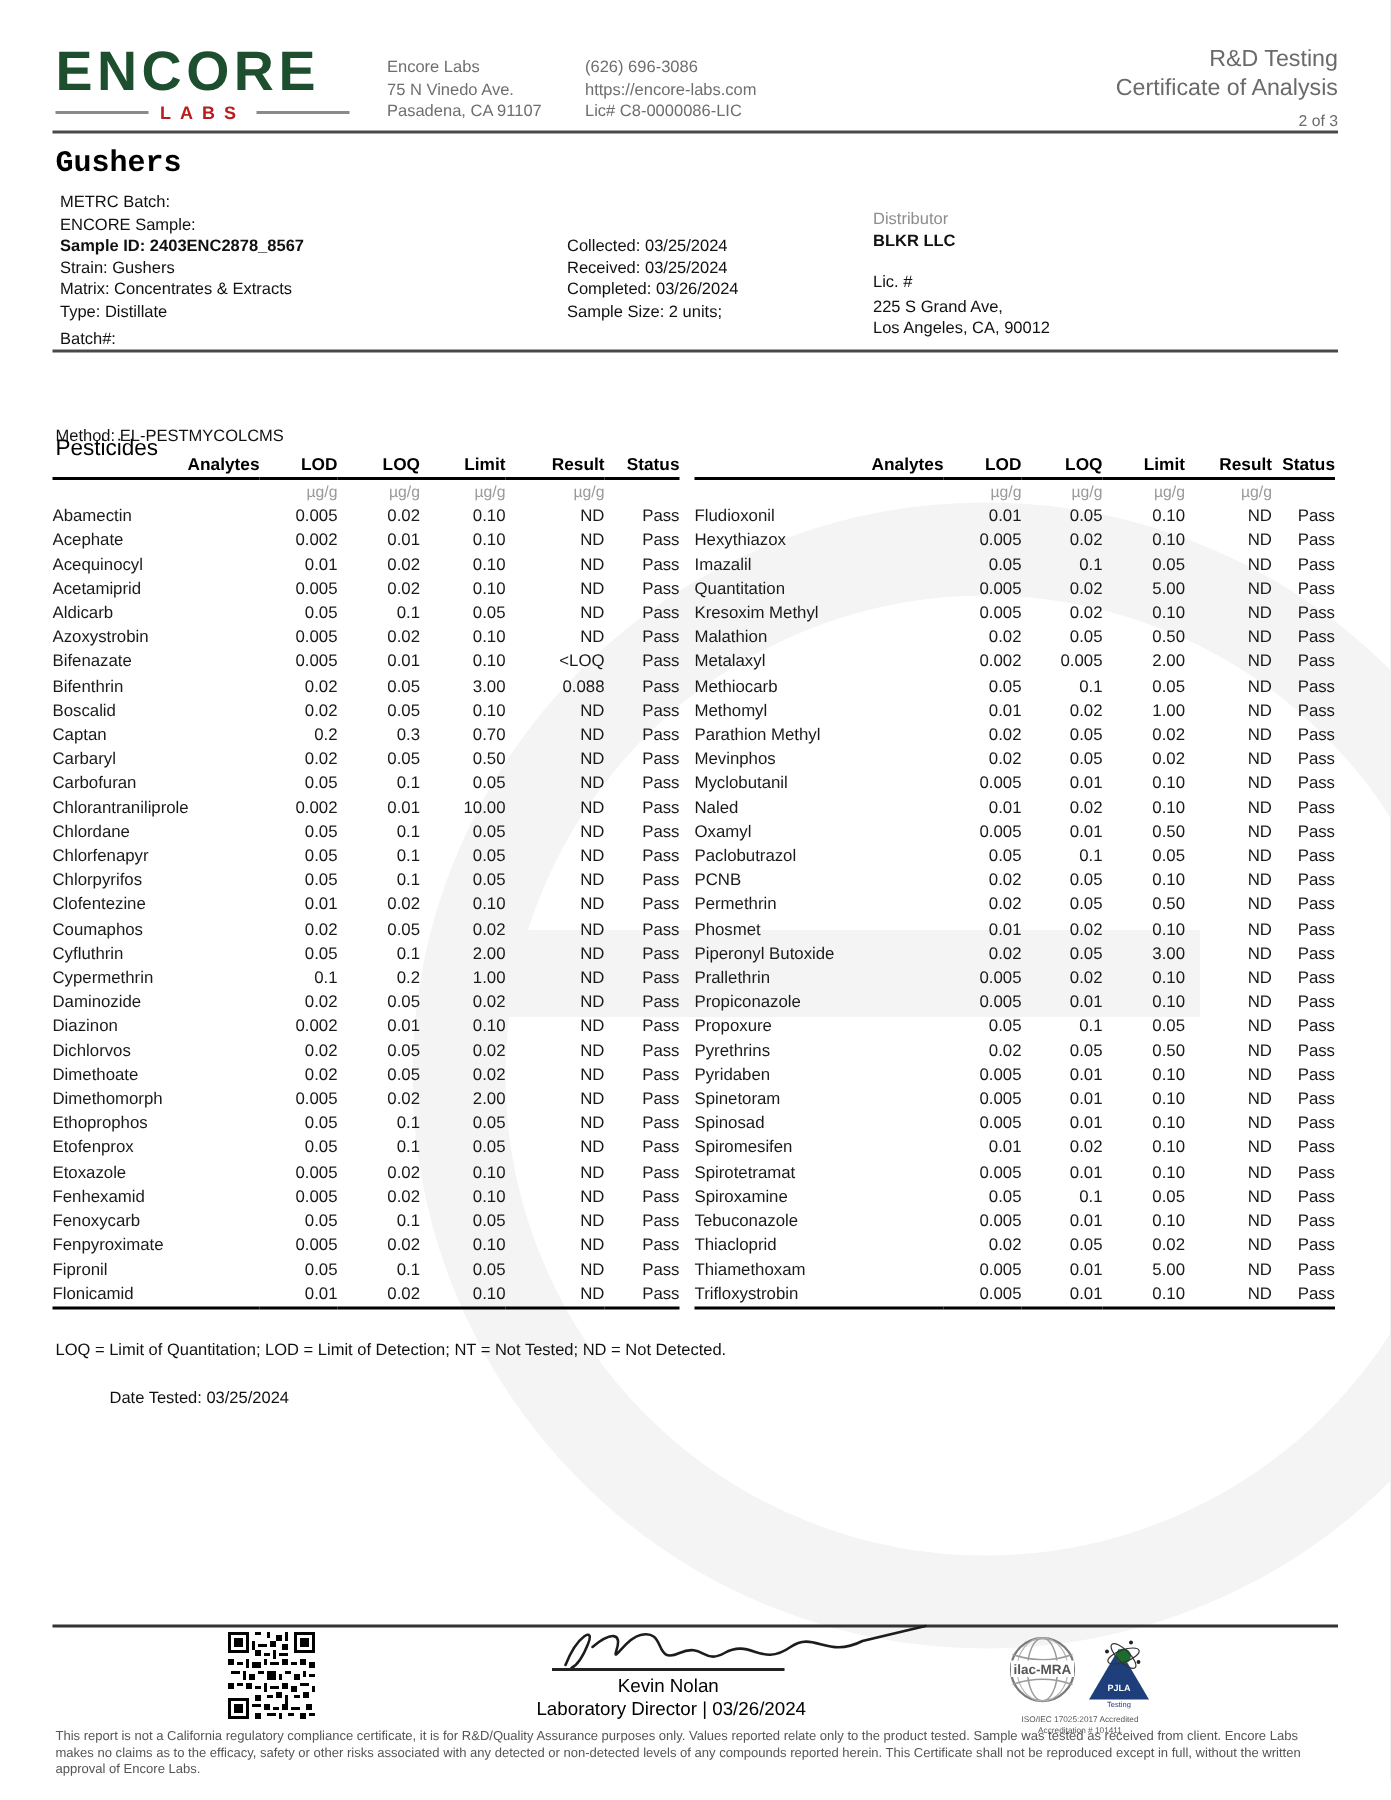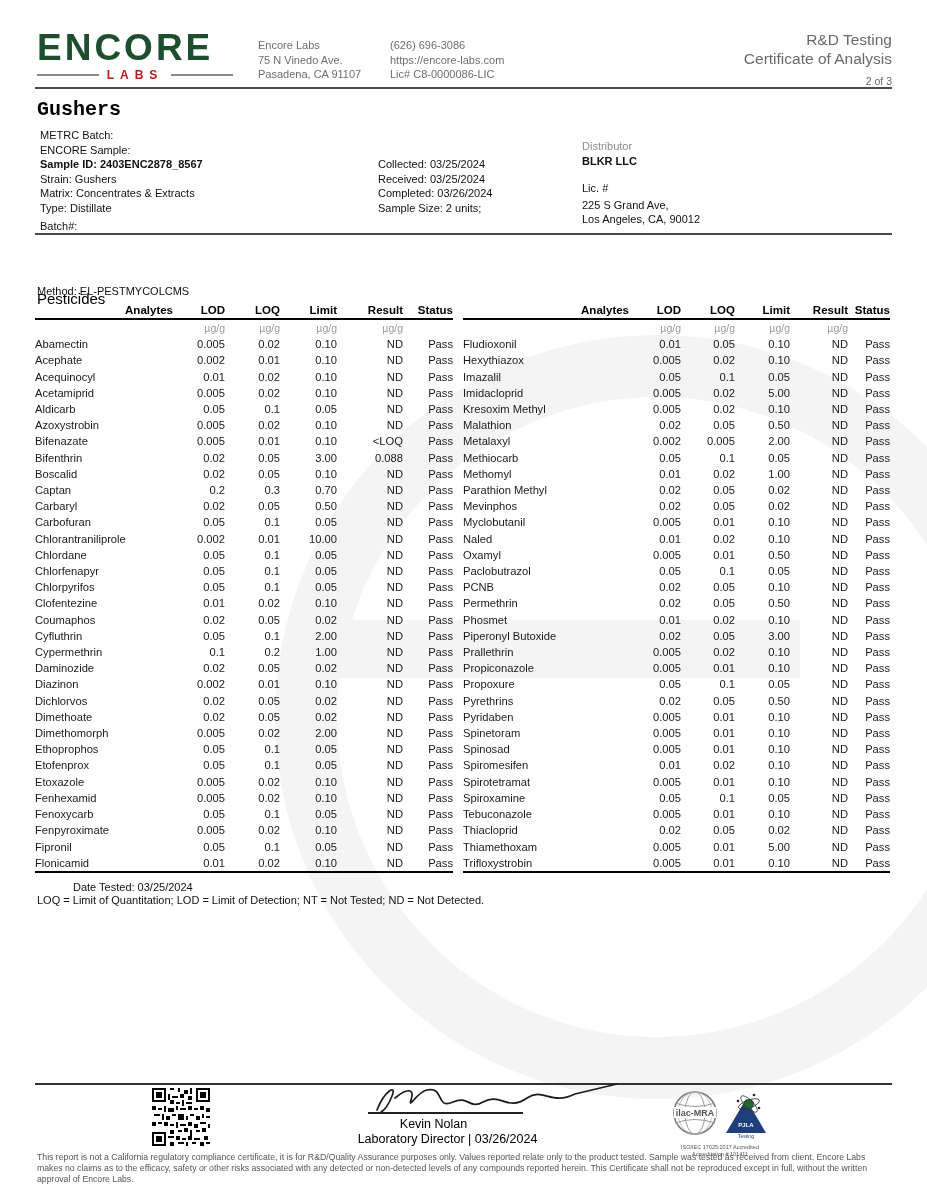--- a/index.html
+++ b/index.html
@@ -470,21 +470,21 @@
         </tr>
         <tr>
           <td class="c-name">Imazalil</td>
           <td class="c-num">0.05</td>
           <td class="c-num">0.1</td>
           <td class="c-num">0.05</td>
           <td class="c-num">ND</td>
           <td class="c-num">Pass</td>
         </tr>
         <tr>
-          <td class="c-name">Imidacloprid</td>
+          <td class="c-name">Quantitation</td>
           <td class="c-num">0.005</td>
           <td class="c-num">0.02</td>
           <td class="c-num">5.00</td>
           <td class="c-num">ND</td>
           <td class="c-num">Pass</td>
         </tr>
         <tr>
           <td class="c-name">Kresoxim Methyl</td>
           <td class="c-num">0.005</td>
           <td class="c-num">0.02</td>
@@ -712,21 +712,21 @@
           <td class="c-name">Trifloxystrobin</td>
           <td class="c-num">0.005</td>
           <td class="c-num">0.01</td>
           <td class="c-num">0.10</td>
           <td class="c-num">ND</td>
           <td class="c-num">Pass</td>
         </tr>
       </tbody>
   </table>
 
-  <div class="fg notes" style="left:37px; top:880px;padding-left:36px;">Date Tested: 03/25/2024</div>
+  <div class="fg notes" style="left:37px; top:925px;padding-left:36px;">Date Tested: 03/25/2024</div>
   <div class="fg notes" style="left:37px; top:893px;">LOQ = Limit of Quantitation; LOD = Limit of Detection; NT = Not Tested; ND = Not Detected.</div>
 
   <div class="hrule fg" style="top:1083px; background:#333;"></div>
 
   <svg class="fg" style="left:152px; top:1088px;" width="58" height="58" viewBox="0 0 29 29">
     <rect x="0" y="0" width="29" height="29" fill="#fff"></rect>
     <g fill="#000">
       <rect x="0" y="0" width="7" height="7"></rect>
         <rect x="22" y="0" width="7" height="7"></rect>
         <rect x="0" y="22" width="7" height="7"></rect>
@@ -796,21 +796,21 @@
         <rect x="20" y="27" width="2" height="1"></rect>
         <rect x="24" y="27" width="2" height="2"></rect>
         <rect x="27" y="27" width="2" height="1"></rect>
     </g>
   </svg>
 
   <svg class="fg" style="left:365px; top:1080px;" width="255" height="34" viewBox="0 0 255 34">
     <path d="M12,30 C20,10 32,4 27,16 C23,26 20,30 16,32 M30,18 C42,8 50,8 46,20 C43,30 52,12 62,10 C80,6 70,30 88,22 C104,15 104,30 118,22 C136,12 142,32 162,18 C178,7 186,26 210,14 L252,4" fill="none" stroke="#1c1c1c" stroke-width="1.7" stroke-linecap="round"></path>
   </svg>
   <div class="sig-line fg" style="left:368px; top:1112px;"></div>
-  <div class="fg sig-name" style="left:356px; top:1117px; width:155px;">Kevin Nolan</div>
+  <div class="fg sig-name" style="left:368px; top:1117px; width:155px;">Kevin Nolan</div>
   <div class="fg sig-title" style="left:330px; top:1132px; width:235px;">Laboratory Director | 03/26/2024</div>
 
   <svg class="fg" style="left:672px; top:1090px;" width="46" height="46" viewBox="0 0 46 46">
     <circle cx="23" cy="23" r="21" fill="none" stroke="#7a7a7a" stroke-width="1.5"></circle>
     <ellipse cx="23" cy="23" rx="10" ry="21" fill="none" stroke="#9a9a9a" stroke-width="1"></ellipse>
     <ellipse cx="23" cy="23" rx="17" ry="21" fill="none" stroke="#b5b5b5" stroke-width="0.8"></ellipse>
     <path d="M3,13 Q23,20 43,13 M3,33 Q23,26 43,33" fill="none" stroke="#9a9a9a" stroke-width="1"></path>
     <rect x="2" y="17" width="42" height="11" fill="#fff"></rect>
     <text x="23" y="26" text-anchor="middle" font-size="9" font-weight="bold" fill="#555" font-family="Liberation Sans, sans-serif">ilac-MRA</text>
   </svg>

